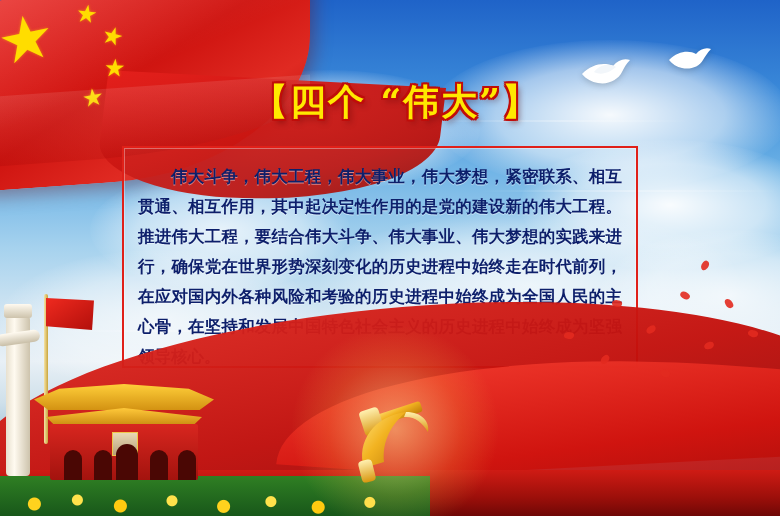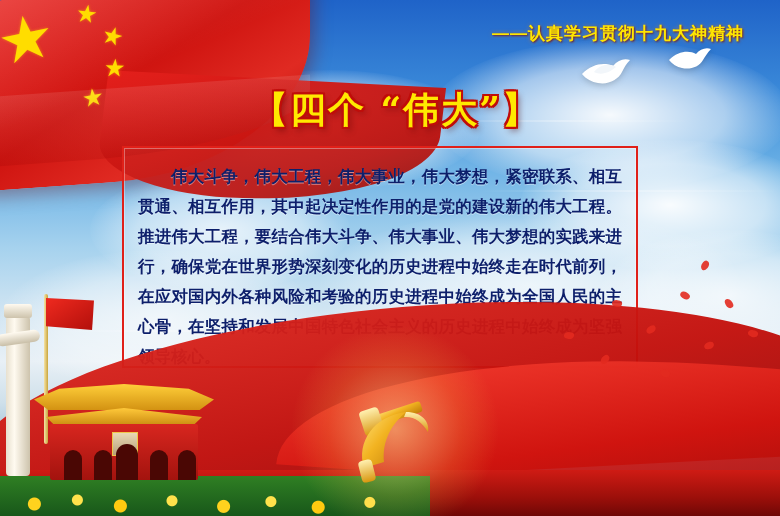--- a/index.html
+++ b/index.html
@@ -121,21 +121,20 @@
     font-family: "DejaVu Serif", serif;
     font-weight: bold;
     font-size: 36px;
     letter-spacing: 2px;
     color: #ffe900;
     text-shadow:
        2px 0 0 #c00d0a, -2px 0 0 #c00d0a, 0 2px 0 #c00d0a, 0 -2px 0 #c00d0a,
        2px 2px 0 #c00d0a, -2px 2px 0 #c00d0a, 2px -2px 0 #c00d0a, -2px -2px 0 #c00d0a,
        3px 4px 6px rgba(80,0,0,.45);
     white-space: nowrap;
-    margin-top: 8px;
   }
 
   
   .text-box {
     position: absolute;
     left: 122px;
     top: 146px;
     width: 516px;
     height: 222px;
     border: 2px solid #e02019;
@@ -346,21 +345,20 @@
       <path fill="#ffffff" d="M2 20 C12 10, 24 8, 33 12 C38 6, 44 4, 50 6 C46 10, 44 14, 42 18 C38 26, 28 31, 18 29 C12 28, 6 25, 2 20 Z"></path>
       <path fill="#f2f6fa" d="M14 18 C20 10, 30 9, 36 13 C30 18, 22 22, 14 18 Z"></path>
     </svg>
   </div>
   <div class="dove dove-2">
     <svg width="44" height="28" viewBox="0 0 44 28">
       <path fill="#ffffff" d="M1 16 C10 7, 21 6, 28 10 C32 5, 38 3, 43 5 C39 9, 37 13, 35 16 C31 23, 22 26, 14 24 C9 23, 4 20, 1 16 Z"></path>
     </svg>
   </div>
 
-  <div class="slogan">——认真学习贯彻十九大神精神</div>
 
   <div class="title-wrap">
     <div class="title">【四个 “伟大”】</div>
   </div>
 
   <div class="text-box">
     <div class="text-body">伟大斗争，伟大工程，伟大事业，伟大梦想，紧密联系、相互贯通、相互作用，其中起决定性作用的是党的建设新的伟大工程。推进伟大工程，要结合伟大斗争、伟大事业、伟大梦想的实践来进行，确保党在世界形势深刻变化的历史进程中始终走在时代前列，在应对国内外各种风险和考验的历史进程中始终成为全国人民的主心骨，在坚持和发展中国特色社会主义的历史进程中始终成为坚强领导核心。</div>
   </div>
 
   <div class="ribbon"></div>

